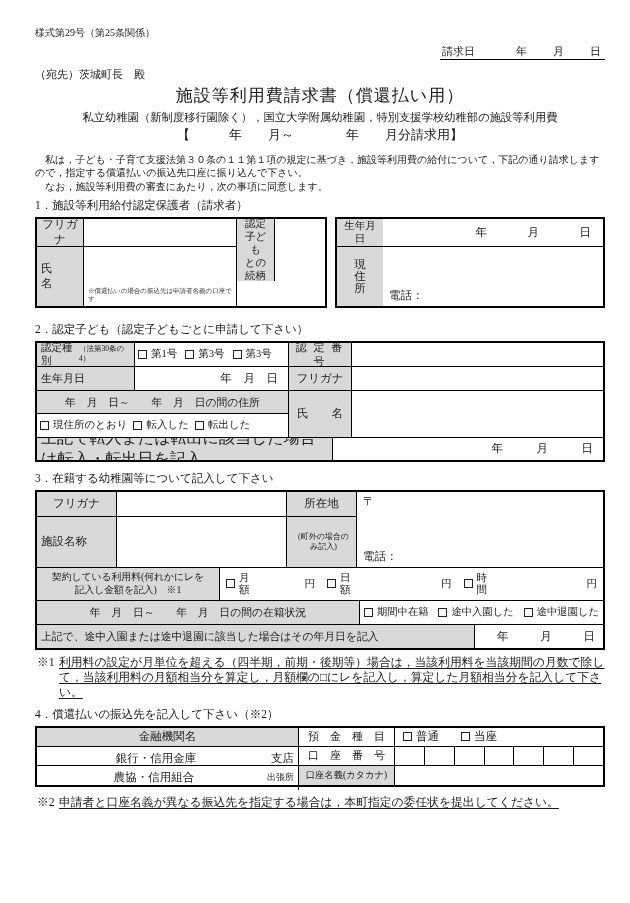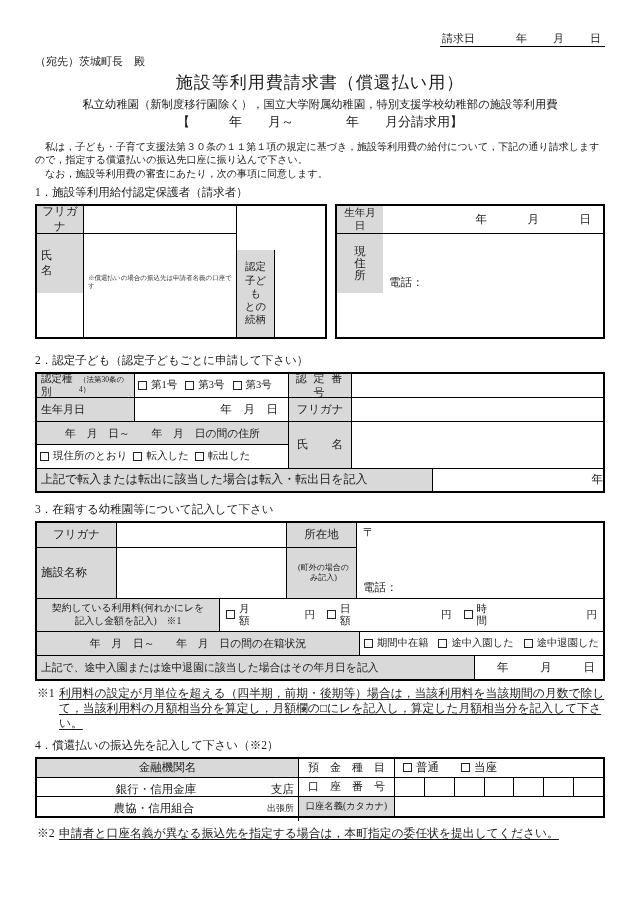--- a/index.html
+++ b/index.html
@@ -51,21 +51,21 @@
   .t1 { display:flex; margin-top:4px; }
   .t1 .blk { border:2px solid #000; display:flex; }
   .t1-left { width:292px; }
   .t1-right { width:270px; margin-left:8px; }
   .t1 .colA { width:47px; display:flex; flex-direction:column; }
   .t1 .colB { width:153px; display:flex; flex-direction:column; }
   .t1 .colC { width:38px; }
   .t1 .colD { flex:1; }
   .t1 .r1 { height:28px; }
   .t1 .r2 { height:59px; }
-  .t1 .tall { height:87px;margin-top:44px; }
+  .t1 .tall { height:62px; }
   .rel-label { font-size:10.5px; line-height:1.25; text-align:center; }
   .name-cell { position:relative; }
   .name-cell .small-note { position:absolute; left:4px; bottom:2px; }
   .t1 .rcolA { width:46px; display:flex; flex-direction:column; }
   .t1 .rcolB { flex:1; display:flex; flex-direction:column; }
   .addr-value { position:relative; }
   .addr-value .phone { position:absolute; left:6px; bottom:3px; }
 
   
   .t2 { margin-top:4px; }
@@ -110,20 +110,21 @@
   .acct-boxes .bx:last-child { border-right:none; }
   .acct-name-lb { font-size:9.3px; }
   .mt14 { margin-top:14px; } .mt9 { margin-top:9px; } .mt6 { margin-top:6px; }
   .mt8 { margin-top:8px; } .mt5 { margin-top:5px; }
 </style>
 </head>
 <body>
 
 <div class="page">
 
+  <div class="form-no">様式第29号（第25条関係）</div>
 
   <div class="claim-date-row">
     <div class="claim-date">
       <span class="lbl">請求日</span>
       <span class="u">年</span>
       <span class="u">月</span>
       <span class="u">日</span>
     </div>
   </div>
 
@@ -237,21 +238,21 @@
           <div class="cell gray br lb2 ctr">フリガナ</div>
           <div class="cell" style="flex:1"></div>
         </div>
         <div class="row h46">
           <div class="cell gray br lb2 ctr">氏　　名</div>
           <div class="cell" style="flex:1"></div>
         </div>
       </div>
     </div>
     <div class="row h23" style="border-top:1px solid #000">
-      <div class="cell gray br" style="width:396px;font-size:12px">上記で転入または転出に該当した場合は転入・転出日を記入</div>
+      <div class="cell gray br" style="width:296px;font-size:16px">上記で転入または転出に該当した場合は転入・転出日を記入</div>
       <div class="cell ymd" style="flex:1;padding-left:28%;padding-right:10px">
         <span>年</span>
         <span>月</span>
         <span>日</span>
       </div>
     </div>
   </div>
 
   <div class="sec-title mt9">3．在籍する幼稚園等について記入して下さい</div>
   <div class="tbl t3">

